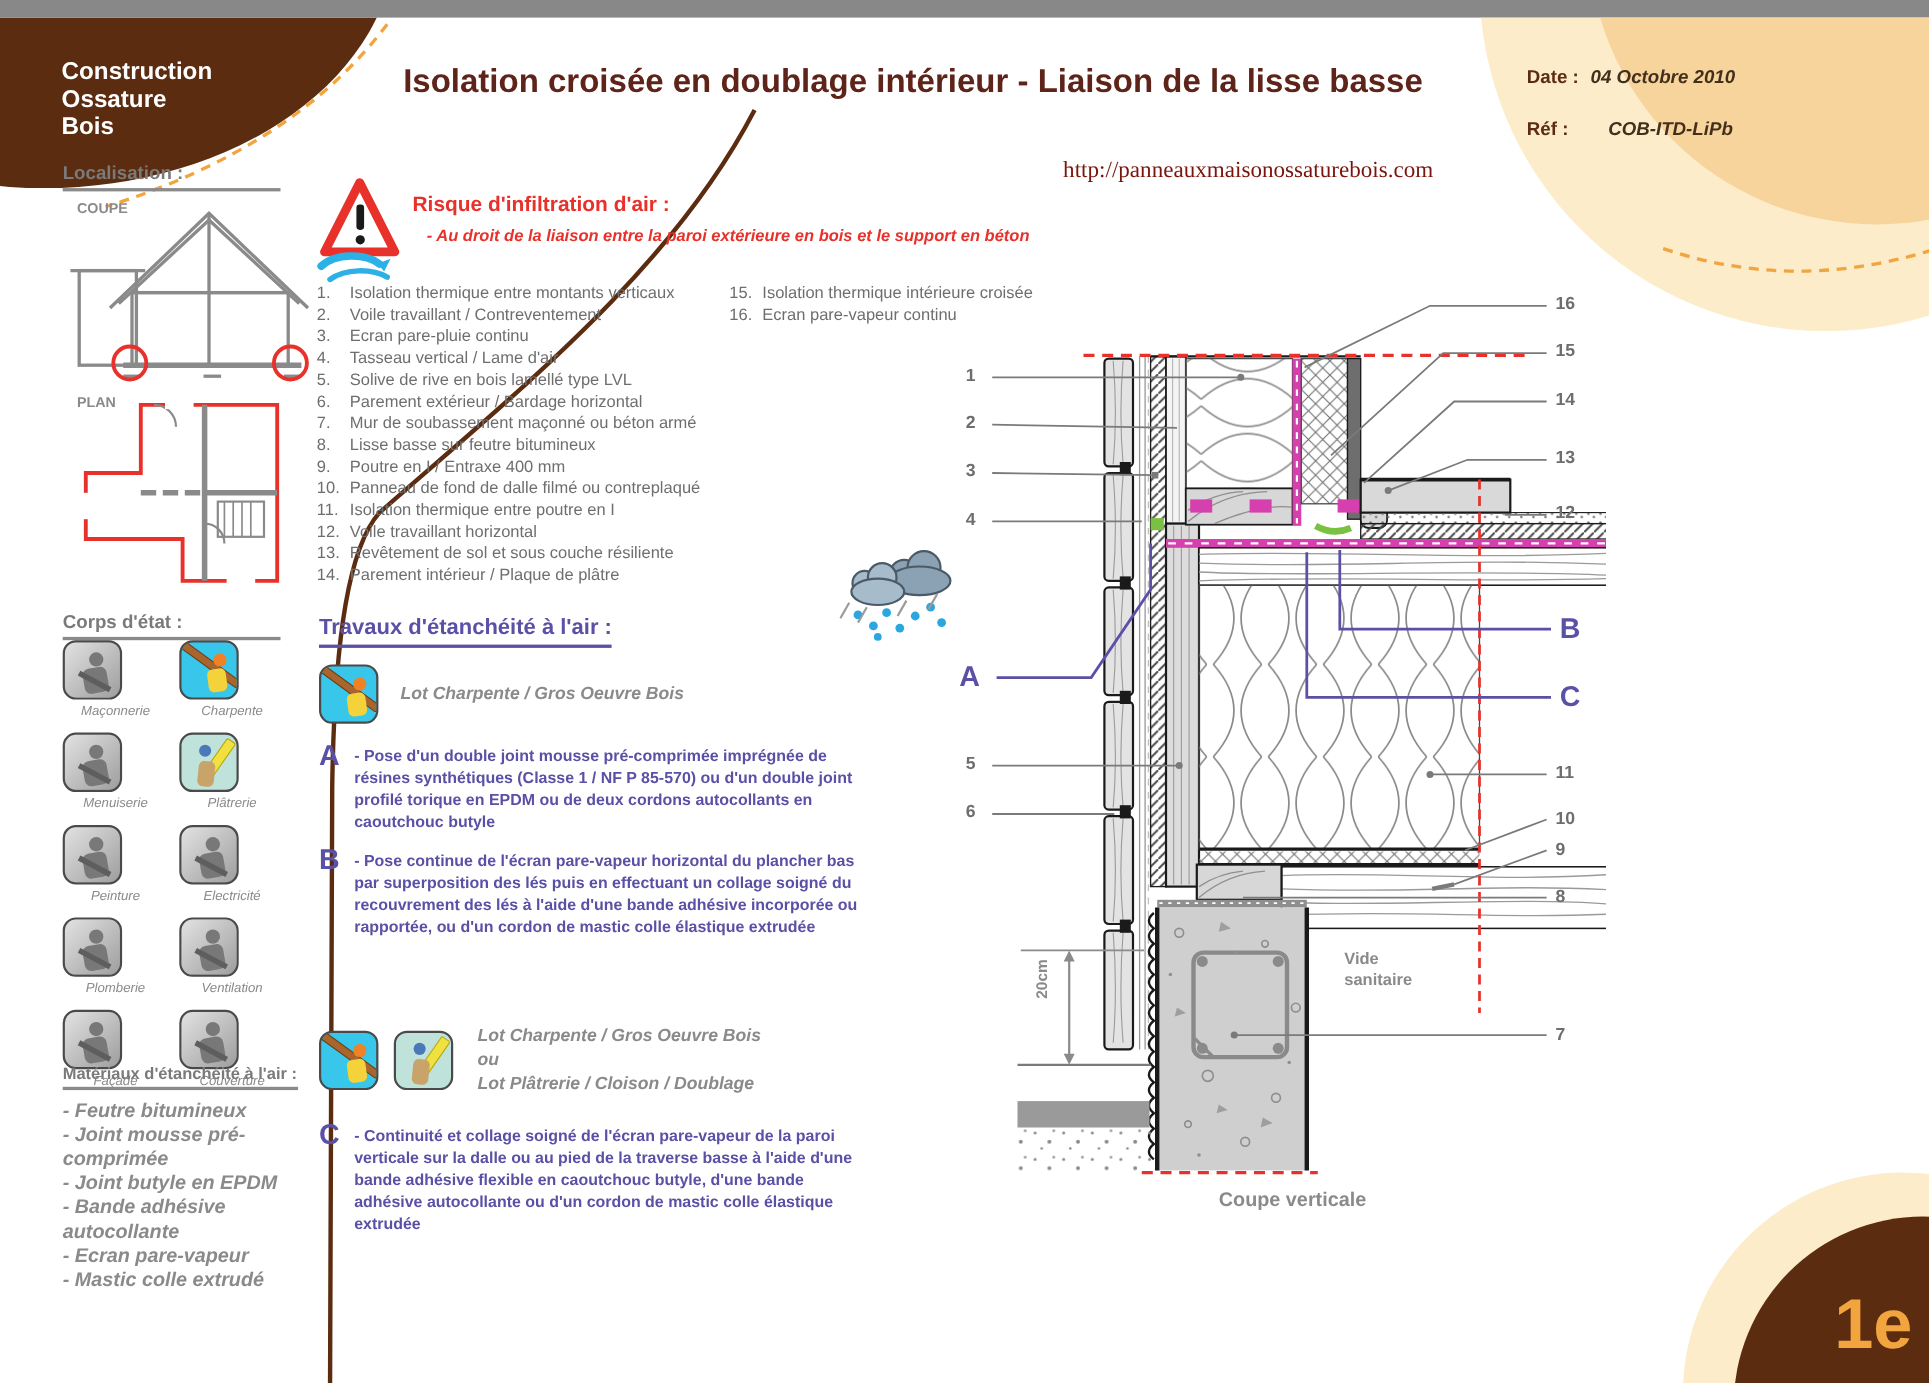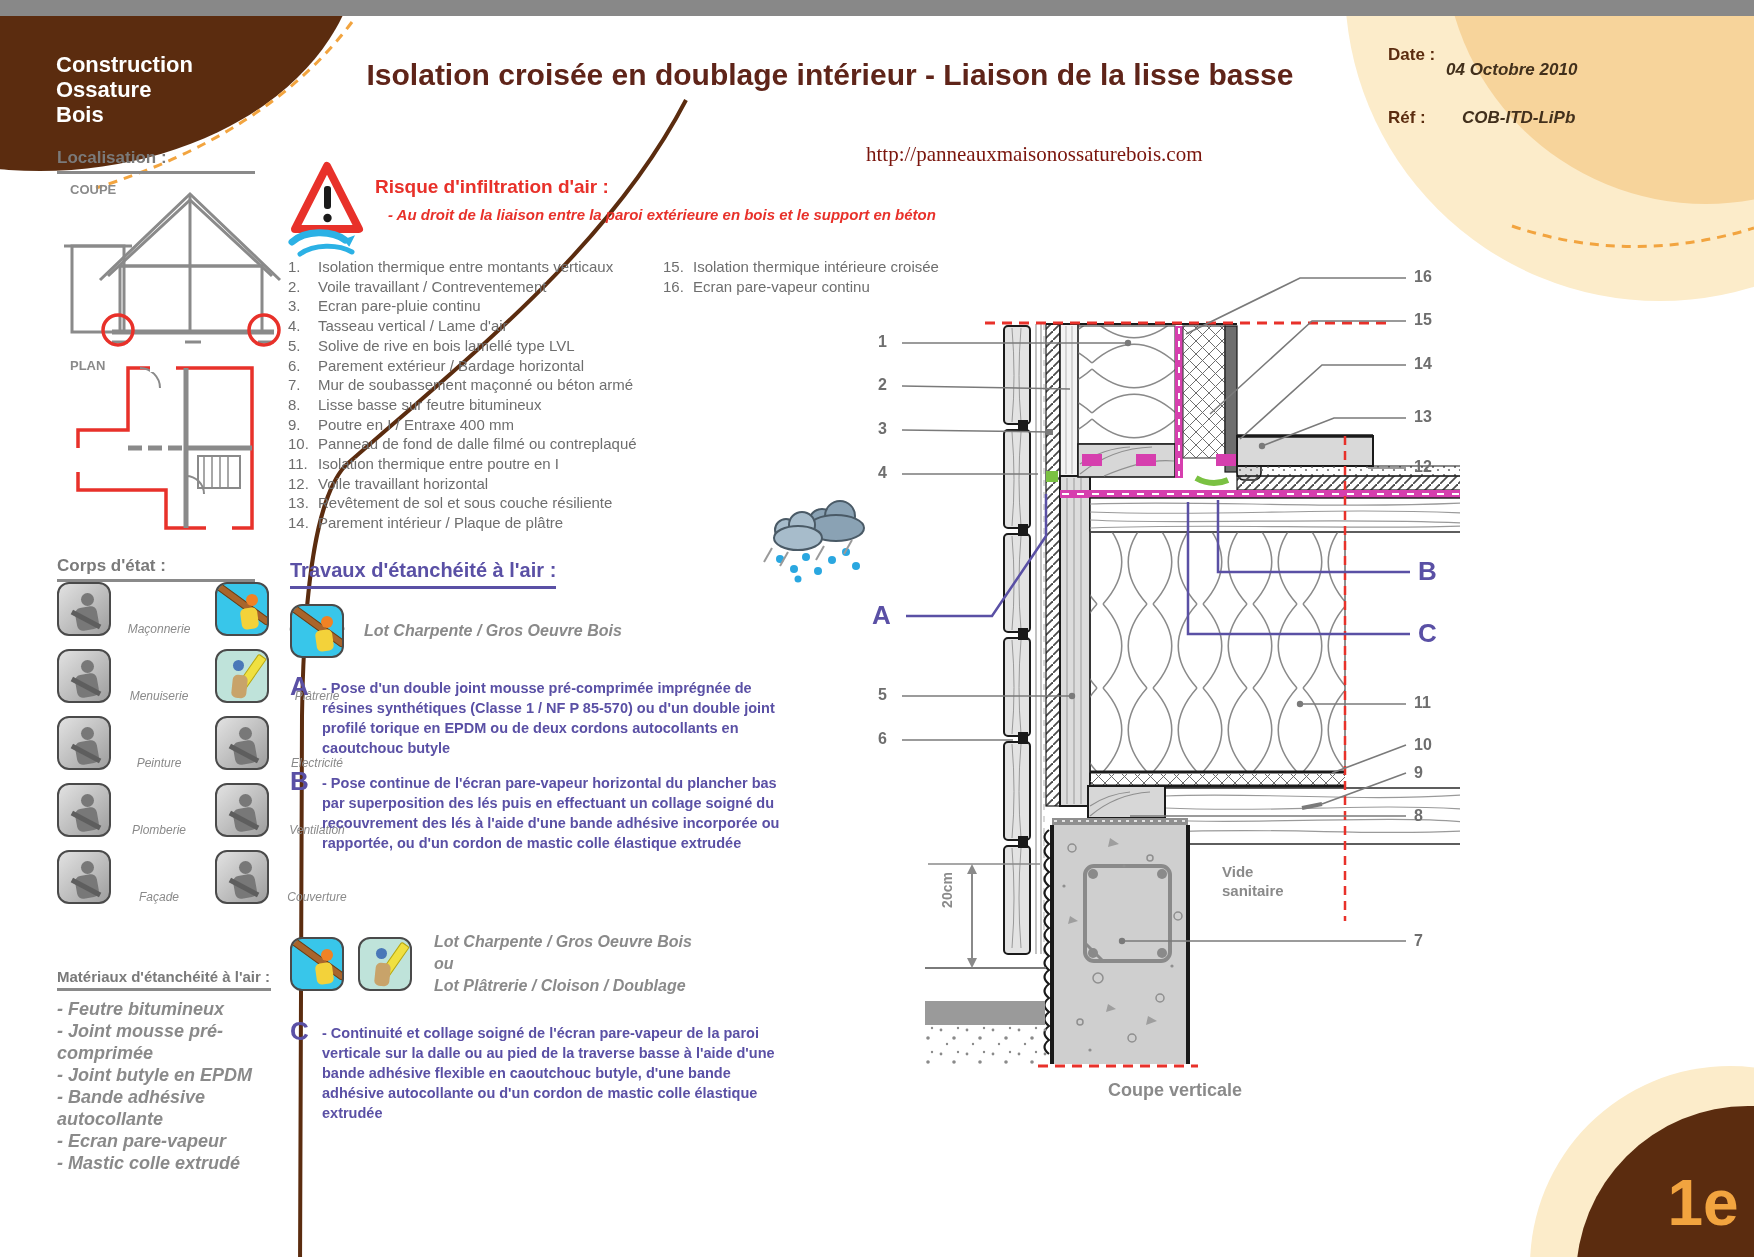--- a/index.html
+++ b/index.html
@@ -4,22 +4,22 @@
 <style>
   *{margin:0;padding:0;box-sizing:border-box}
   body{font-family:"Liberation Sans",sans-serif;background:#888}
   .page{position:relative;width:1754px;height:1257px;background:#fff;overflow:hidden;margin:16px auto}
   .abs{position:absolute}
   
   .brand{left:56px;top:36px;color:#fff;font-weight:bold;font-size:22px;line-height:25px;width:220px}
   
   .title{left:340px;top:42px;width:980px;text-align:center;color:#5f2419;font-weight:bold;font-size:30px}
   .subtitle{left:340px;top:84px;width:980px;text-align:center;color:#5f2419;font-weight:bold;font-size:17px}
-  .url{left:866px;top:126px;width:400px;text-align:left;color:#7a150d;font-family:"Liberation Serif",serif;font-size:21px;text-decoration:none;display:block}
-  .date-label{left:1388px;top:29px;color:#5b2c0f;font-weight:bold;font-size:17px}
+  .url{left:903px;top:126px;width:400px;text-align:right;color:#7a150d;font-family:"Liberation Serif",serif;font-size:21px;text-decoration:none;display:block}
+  .date-label{left:1388px;top:44px;color:#5b2c0f;font-weight:bold;font-size:17px}
   .date-value{left:1446px;top:44px;color:#42301c;font-weight:bold;font-style:italic;font-size:17px}
   .ref-label{left:1388px;top:92px;color:#5b2c0f;font-weight:bold;font-size:17px}
   .ref-value{left:1462px;top:92px;color:#42301c;font-weight:bold;font-style:italic;font-size:17px}
   
   .warn-title{left:375px;top:160px;color:#e8312a;font-weight:bold;font-size:19px}
   .warn-detail{left:388px;top:190px;color:#e8312a;font-style:italic;font-weight:bold;font-size:15px;width:560px}
   
   .side-h{color:#7a7a7a;font-weight:bold;font-size:17px;border-bottom:3px solid #8a8a8a;padding-bottom:3px}
   .loc-h{left:57px;top:132px;width:198px}
   .corps-h{left:57px;top:540px;width:198px}
@@ -31,21 +31,21 @@
   .lrow{display:flex;color:#6e6e6e;font-size:15px;line-height:19.7px}
   .lrow .n{width:30px;text-align:left;flex:none}
   .lrow .t{flex:1}
   
   .trav-h{left:290px;top:543px;color:#5a50a5;font-weight:bold;font-size:20px;border-bottom:3px solid #5a50a5;padding-bottom:4px}
   .lot-label{color:#8a8a8a;font-weight:bold;font-style:italic;font-size:16px;line-height:22px}
   .pletter{color:#5a50a5;font-weight:bold;font-size:26px}
   .ptext{color:#5a50a5;font-weight:bold;font-size:14.5px;line-height:20px;width:458px}
   
   .trades{left:57px;top:566px;width:204px;display:grid;grid-template-columns:1fr 1fr;row-gap:13px;column-gap:8px}
-  .tcell{display:flex;flex-direction:row;align-items:flex-end}
+  .tcell{display:flex;flex-direction:column;align-items:flex-start}
   .ticon{width:54px;height:54px;border-radius:12px;border:2px solid #4a4a4a;position:relative;overflow:hidden;background:linear-gradient(135deg,#e2e2e2,#9e9e9e)}
   .ticon span{position:absolute;display:block}
   .ticon .t-a{width:13px;height:13px;border-radius:50%;background:#787878;top:9px;left:22px}
   .ticon .t-b{width:22px;height:23px;border-radius:6px;background:#787878;top:23px;left:17px;transform:rotate(-10deg)}
   .ticon .t-c{width:32px;height:5px;background:#5e5e5e;top:33px;left:11px;transform:rotate(28deg)}
   .ticon.colored-charpente{background:#38c6ea}
   .ticon.colored-charpente .t-a{width:64px;height:8px;border-radius:2px;background:#a9652c;border:1px solid #6b3d14;top:16px;left:-6px;transform:rotate(36deg)}
   .ticon.colored-charpente .t-b{width:17px;height:21px;border-radius:5px;background:#f3d23a;top:24px;left:24px;transform:rotate(-8deg)}
   .ticon.colored-charpente .t-c{width:12px;height:12px;border-radius:50%;background:#f08225;top:10px;left:29px;transform:none}
   .ticon.colored-platrerie{background:#bfe3da}

